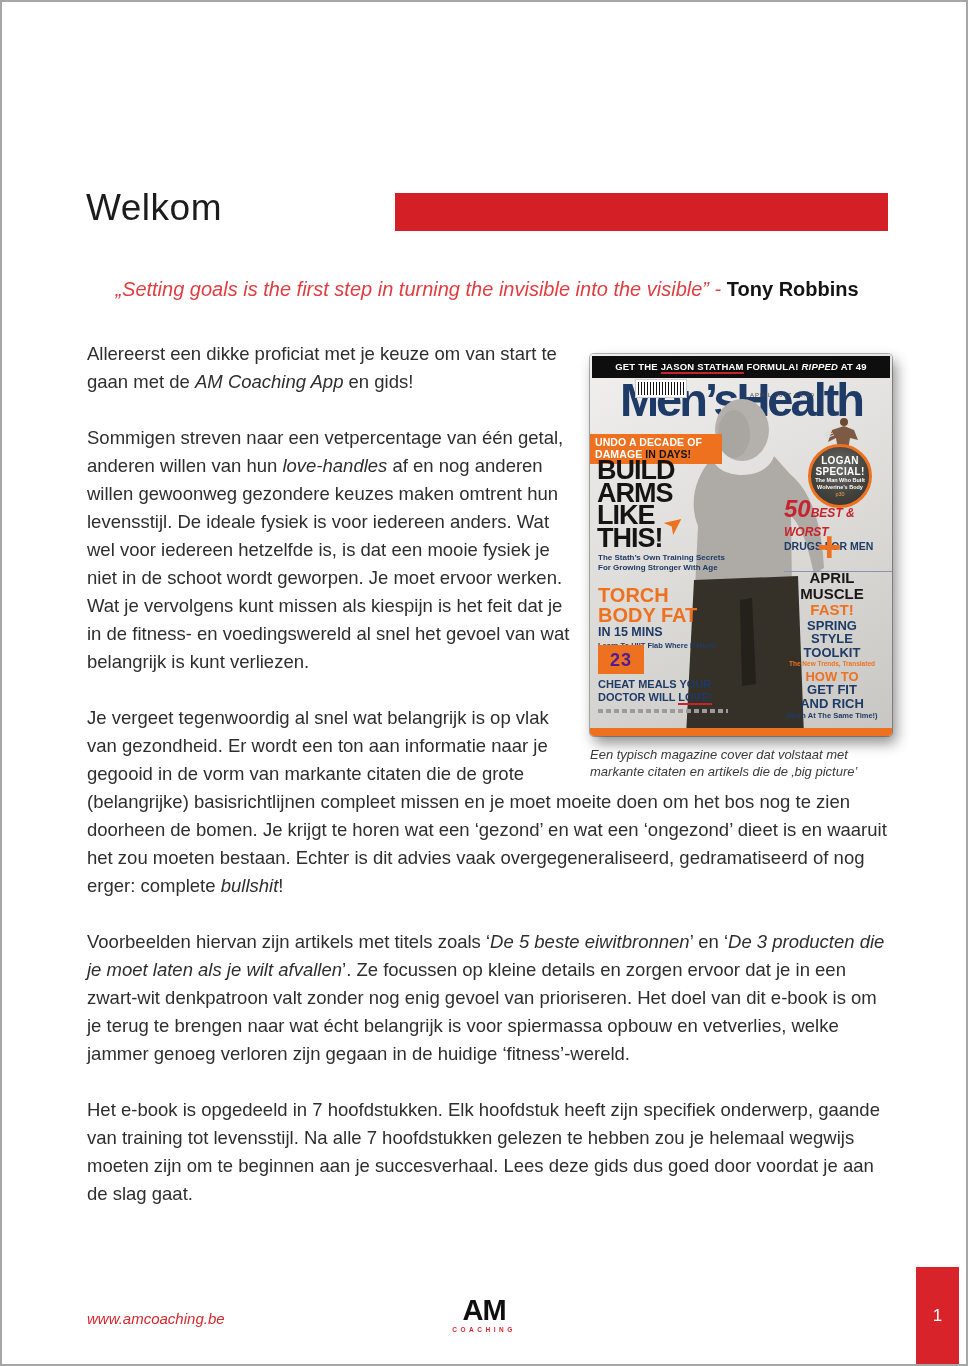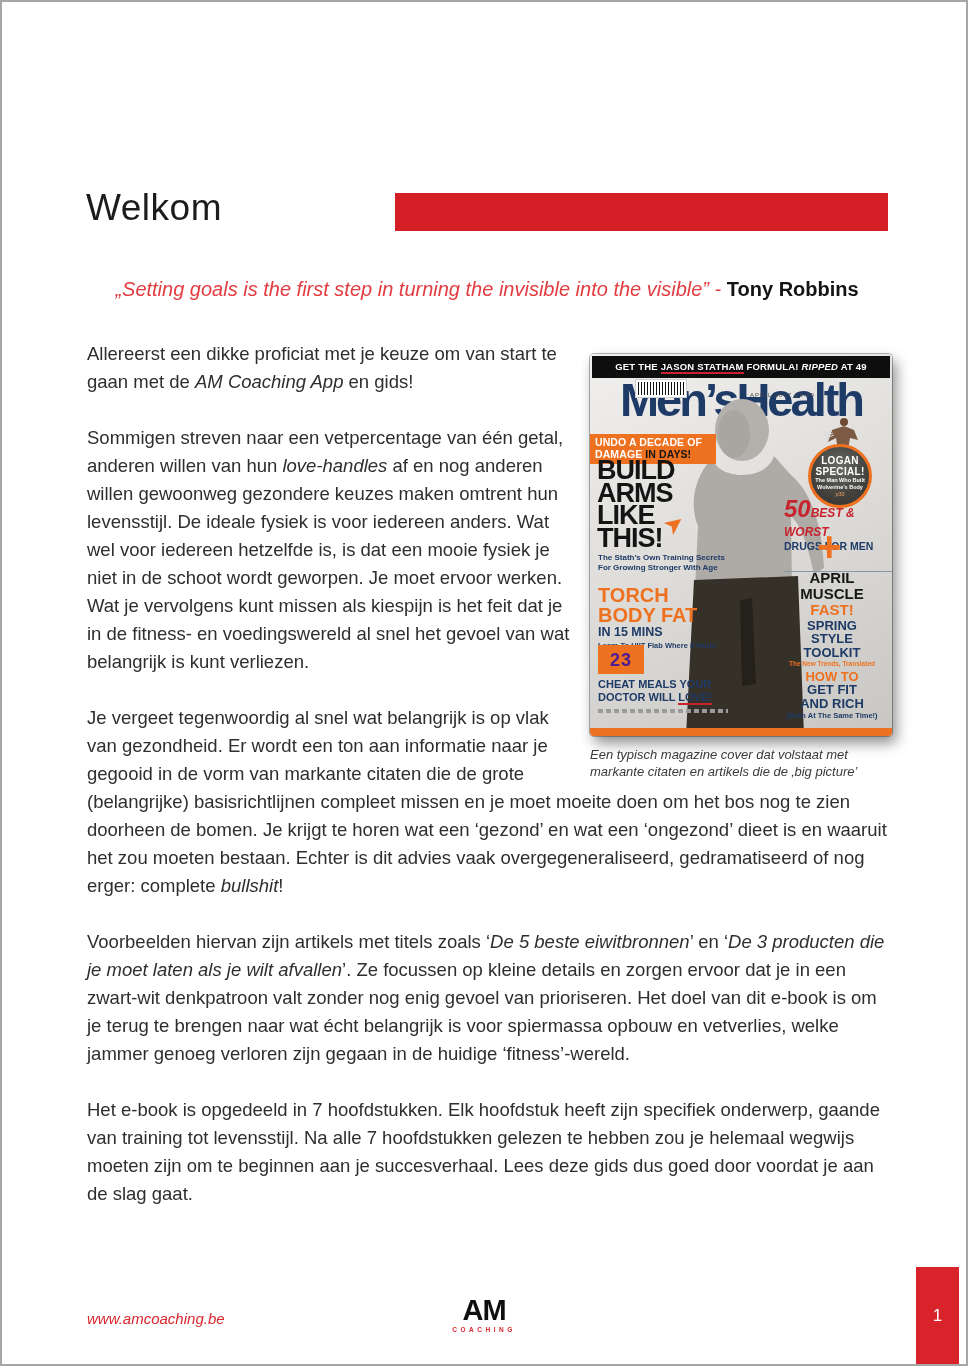--- a/index.html
+++ b/index.html
@@ -69,21 +69,21 @@
   }
   .cv-barcode {
     position:absolute; top:26px; left:46px; width:50px; height:17px; z-index:4;
     background: repeating-linear-gradient(90deg,#111 0 1px,#fff 1px 3px);
     border:2px solid #fff; box-shadow:0 0 0 1px #ccc;
   }
   .cv-issue { position:absolute; top:27px; left:160px; z-index:4; font-size:6px; color:#4a4a4a; letter-spacing:1px; }
   .cv-undo {
     position:absolute; top:80px; left:0; z-index:3;
     background:#ee7120; color:#fff; font-weight:800; font-size:10.5px;
-    line-height:1.18; padding:2px 14px 3px 5px; letter-spacing:.1px;
+    line-height:1.18; padding:2px 20px 3px 5px; letter-spacing:.1px;
   }
   .cv-undo .dark { color:#141414; }
   .cv-headline {
     position:absolute; top:105px; left:7px; z-index:3;
     font-size:27px; font-weight:800; line-height:22.5px;
     letter-spacing:-1px; color:#141414;
   }
   .cv-arrow {
     position:absolute; top:156px; left:74px; z-index:3;
     color:#ee7120; font-size:24px; transform:rotate(-38deg); font-style:normal;

